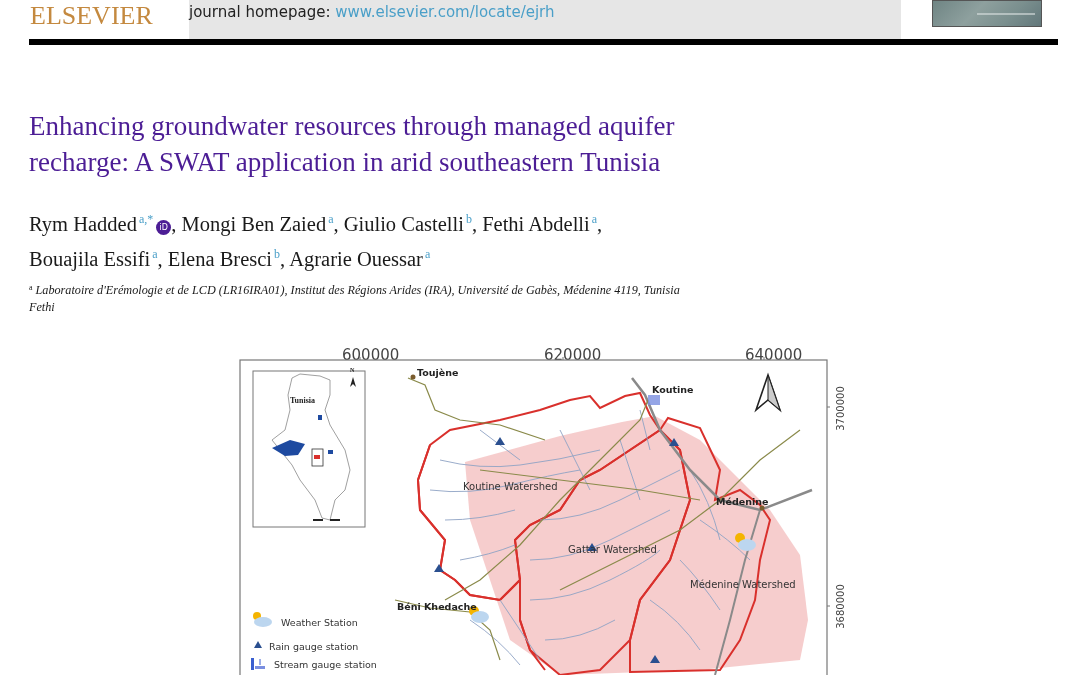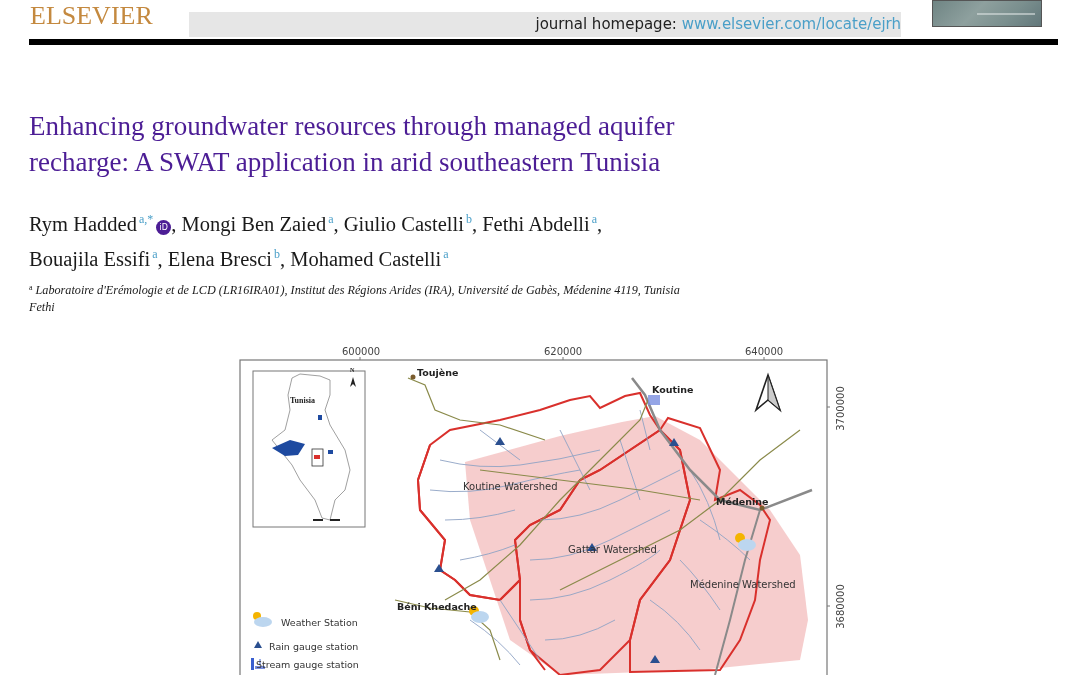--- a/index.html
+++ b/index.html
@@ -1,31 +1,31 @@
 <!DOCTYPE html>
 <html><head>
 <meta charset="utf-8">
 <style>
   html, body { margin:0; padding:0; background:#ffffff; }
   body { width:1080px; height:675px; position:relative; overflow:hidden; font-family:"Liberation Serif", serif; color:#1a1a1a; }
   .logo { position:absolute; left:30px; top:1px; font-family:"Liberation Serif", serif; font-size:26px; color:#c4893f; letter-spacing:0px; line-height:30px; }
-  .homebar { position:absolute; left:189px; top:12px; width:712px; height:25px; background:#e6e6e6; text-align:right; font-family:"DejaVu Sans", sans-serif; font-size:15px; line-height:25px; color:#222; }
+  .homebar { position:absolute; left:189px; top:0; width:712px; height:39px; background:#e6e6e6; text-align:left; font-family:"DejaVu Sans", sans-serif; font-size:15px; line-height:25px; color:#222; }
   .homebar .url { color:#4a9fc8; }
   .cover { position:absolute; left:932px; top:0; width:110px; height:27px; background:linear-gradient(135deg,#6f8584 0%,#8ea09e 40%,#7a8f8e 70%,#62777a 100%); border:1px solid #555; box-sizing:border-box; }
   .cover .tiny { position:absolute; right:6px; top:12px; width:58px; height:2px; background:#d8e0e0; opacity:.6; }
   .rule { position:absolute; left:29px; top:39px; width:1029px; height:6px; background:#000; }
   .title { position:absolute; left:29px; top:108px; width:960px; font-size:27px; line-height:36px; color:#4c1d95; }
   .authors { position:absolute; left:29px; top:204px; width:980px; font-size:20.5px; line-height:30px; color:#1a1a1a; }
   .authors sup { color:#4a9fc8; font-size:12px; vertical-align:8px; margin-left:2px; }
   .orcid { display:inline-block; width:15px; height:15px; border-radius:50%; background:#4c1d95; color:#fff; font-family:"DejaVu Sans", sans-serif; font-size:8px; line-height:15px; text-align:center; vertical-align:1px; margin-left:3px; }
   .affils { position:absolute; left:29px; top:279px; width:920px; font-size:12.2px; line-height:17px; font-style:italic; color:#1a1a1a; }
   .affils sup { font-style:normal; font-size:8px; vertical-align:4px; margin-right:3px; }
   .fig { position:absolute; left:0; top:0; width:1080px; height:675px; pointer-events:none; }
   .fig * { pointer-events:auto; }
-  .tick { position:absolute; font-family:"DejaVu Sans", sans-serif; font-size:10px; color:#444; }
+  .tick { position:absolute; font-family:"DejaVu Sans", sans-serif; font-size:15px; color:#444; }
   .vtick { position:absolute; font-family:"DejaVu Sans", sans-serif; font-size:10px; color:#444; transform:rotate(-90deg); transform-origin:center; white-space:nowrap; }
   .lbl { position:absolute; font-family:"DejaVu Sans", sans-serif; font-size:10px; color:#333; white-space:nowrap; }
   .town { position:absolute; font-family:"DejaVu Sans", sans-serif; font-size:9.5px; font-weight:bold; color:#222; white-space:nowrap; }
   .legend-item { position:absolute; font-family:"DejaVu Sans", sans-serif; font-size:9.5px; color:#333; white-space:nowrap; }
   .inset-lbl { position:absolute; font-family:Liberation Serif, serif; font-size:8px; font-weight:bold; color:#222; }
 </style>
 </head>
 <body>
 
 <div class="logo">ELSEVIER</div>
@@ -48,21 +48,21 @@
 <div class="authors">
   <div>
     <span>Rym Hadded</span><sup>a,*</sup><span class="orcid">iD</span>,
     <span>Mongi Ben Zaied</span><sup>a</sup>,
     <span>Giulio Castelli</span><sup>b</sup>,
     <span>Fethi Abdelli</span><sup>a</sup>,
   </div>
   <div>
     <span>Bouajila Essifi</span><sup>a</sup>,
     <span>Elena Bresci</span><sup>b</sup>,
-    <span>Mohamed Castelli</span><sup>a</sup>
+    <span>Agrarie Ouessar</span><sup>a</sup>
   </div>
 </div>
 
 <div class="affils">
   <div><sup>a</sup><span>Laboratoire d'Erémologie et de LCD (LR16IRA01), Institut des Régions Arides (IRA), Université de Gabès, Médenine 4119, Tunisia</span></div>
   <div><span>Fethi</span></div>
 </div>
 
 <div class="fig">
   <span class="tick" style="left:342px;top:346px;">600000</span>
@@ -174,14 +174,14 @@
   <span class="town" style="left:652px;top:384px;">Koutine</span>
   <span class="town" style="left:716px;top:496px;">Médenine</span>
   <span class="town" style="left:397px;top:601px;">Béni Khedache</span>
 
   <span class="lbl" style="left:463px;top:481px;">Koutine Watershed</span>
   <span class="lbl" style="left:568px;top:544px;">Gattar Watershed</span>
   <span class="lbl" style="left:690px;top:579px;">Médenine Watershed</span>
 
   <span class="legend-item" style="left:281px;top:617px;">Weather Station</span>
   <span class="legend-item" style="left:269px;top:641px;">Rain gauge station</span>
-  <span class="legend-item" style="left:256px;top:659px;">Stream gauge station</span>
+  <span class="legend-item" style="left:274px;top:659px;">Stream gauge station</span>
 </div>
 
 </body></html>

